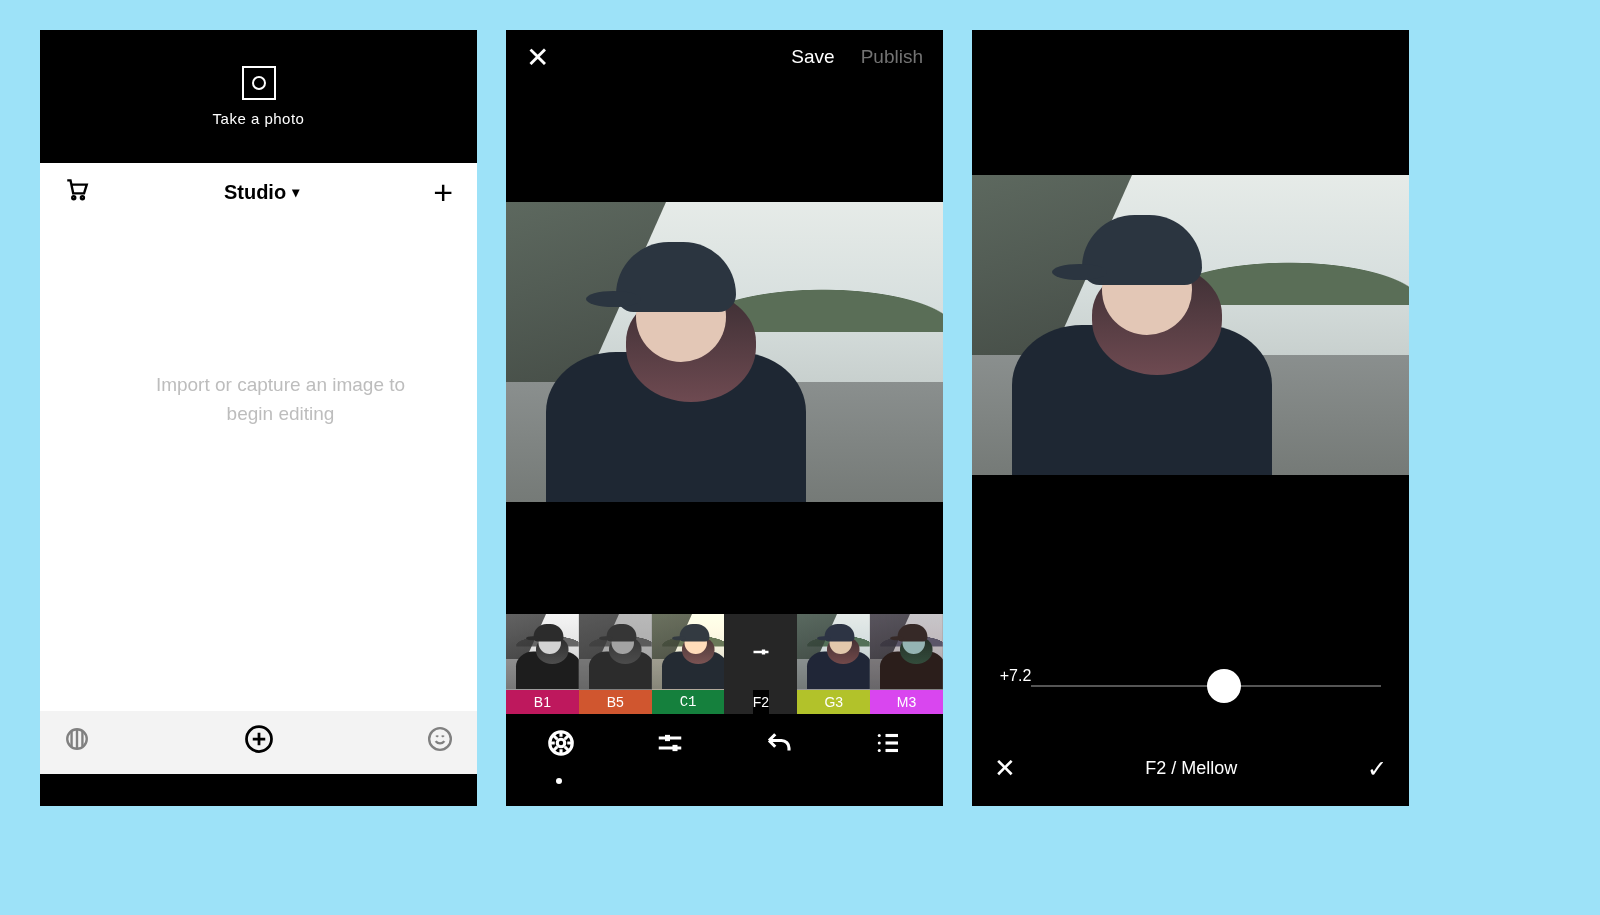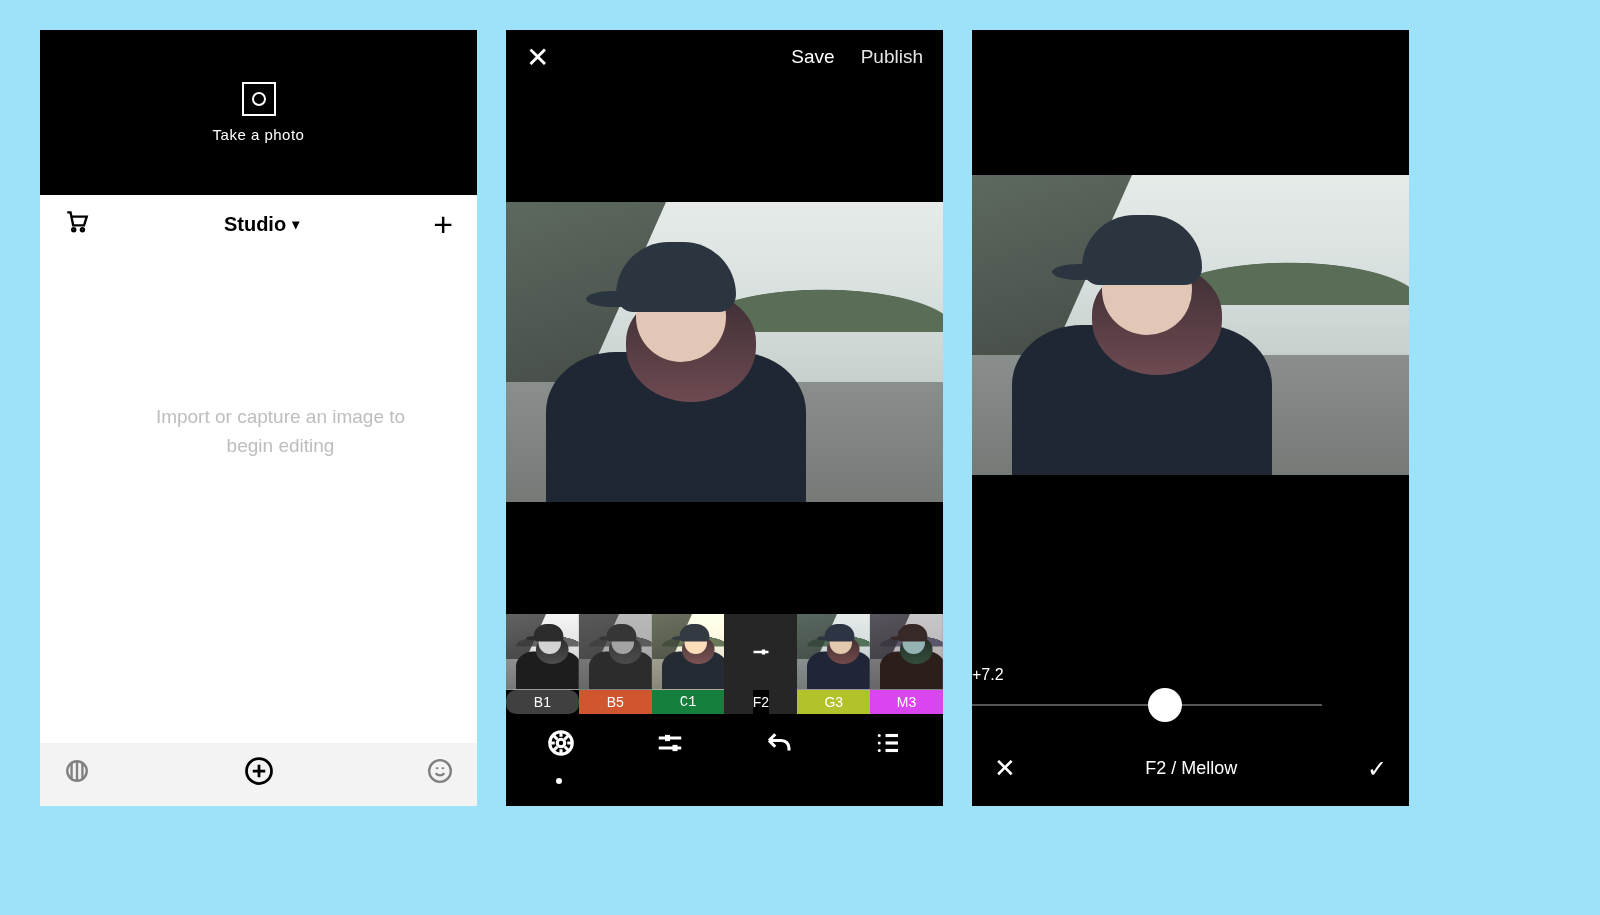--- a/index.html
+++ b/index.html
@@ -13,21 +13,21 @@
     position:absolute;
     width:437px;height:776px;
     background:#000;
     overflow:hidden;
   }
   .phone1{left:40px;top:30px;}
   .phone2{left:506px;top:30px;}
   .phone3{left:972px;top:30px;}
 
   
-  .p1-camera-bar{height:165px;background:#000;display:flex;flex-direction:column;align-items:center;justify-content:center;color:#fff;}
+  .p1-camera-bar{height:133px;background:#000;display:flex;flex-direction:column;align-items:center;justify-content:center;color:#fff;}
   .cam-box{width:30px;height:30px;border:2px solid #fff;display:flex;align-items:center;justify-content:center;margin-bottom:10px;}
   .cam-box::after{content:"";width:10px;height:10px;border:2px solid #fff;border-radius:50%;}
   .cam-label{font-size:15px;letter-spacing:.5px;}
   .p1-studio-bar{height:58px;background:#fff;display:flex;align-items:center;justify-content:space-between;padding:0 24px;gap:28px;}
   .cart-icon{font-size:26px;color:#000;}
   .plus-icon{font-size:34px;color:#000;font-weight:300;}
   .studio-title{font-size:20px;font-weight:600;color:#000;display:flex;align-items:center;gap:6px;}
   .studio-title .caret{font-size:14px;}
   .p1-body{background:#fff;height:490px;display:flex;align-items:flex-start;justify-content:center;text-align:center;padding-top:150px;box-sizing:border-box;padding-left:44px;}
   .p1-body-text{color:#bdbdbd;font-size:19px;line-height:1.5;max-width:300px;}
@@ -57,52 +57,52 @@
   .person .body{position:absolute;bottom:0;left:0;width:260px;height:150px;background:#1e2733;border-radius:70px 70px 0 0 /60px 60px 0 0;}
   .person .head{position:absolute;bottom:140px;left:90px;width:90px;height:90px;border-radius:50%;background:#e3c7b6;}
   .person .hair{position:absolute;bottom:100px;left:80px;width:130px;height:110px;border-radius:50% 50% 55% 55%;background:linear-gradient(180deg,#3d2f34 0%,#6e4a51 100%);}
   .person .cap{position:absolute;bottom:190px;left:70px;width:120px;height:70px;border-radius:60px 60px 20px 20px/60px 60px 20px 20px;background:#2b3540;}
   .person .brim{position:absolute;bottom:195px;left:40px;width:55px;height:16px;border-radius:50%;background:#2b3540;}
 
   
   .p2-topbar{height:54px;display:flex;align-items:center;justify-content:space-between;padding:0 20px;color:#fff;font-size:19px;}
   .p2-topbar .close{font-size:28px;cursor:pointer;}
   .p2-topbar .right{display:flex;gap:26px;}
-  .p2-topbar .publish{color:#e5e5e5;}
+  .p2-topbar .publish{color:#737373;}
   .p2-gap-top{height:118px;background:#000;}
   .p2-gap-mid{height:112px;background:#000;}
   .p2-filters{height:100px;display:flex;}
   .filter{flex:1;display:flex;flex-direction:column;}
   .filter .thumb{flex:1;background:#999;position:relative;overflow:hidden;}
   .filter .thumb.bw{filter:grayscale(1) contrast(1.1);}
   .filter .thumb.bw2{filter:grayscale(1) contrast(.85) brightness(.85);}
   .filter .thumb.warm{filter:sepia(.25) saturate(1.25) brightness(1.05);}
   .filter .thumb.g3{filter:hue-rotate(12deg) saturate(1.2);}
   .filter .thumb.m3{filter:hue-rotate(150deg) saturate(.9) brightness(.85);}
   .filter .thumb .mini{transform:scale(.25);transform-origin:top left;position:absolute;top:0;left:0;width:400%;height:400%;}
   .filter .label{height:24px;color:#fff;font-size:14px;display:flex;align-items:center;justify-content:center;}
-  .filter.b1 .label{background:#404040;border-radius:10px;}
+  .filter.b1 .label{background:#be185d;}
   .filter.b5 .label{background:#d0562f;}
   .filter.c1 .label{background:#15803d;font-family:Liberation Mono, monospace;}
   .filter.f2 .label{background:#000;}
   .filter.f2{background:#262626;display:flex;flex-direction:column;align-items:center;justify-content:center;}
   .filter.f2 .sliders-icon{flex:1;color:#fff;display:flex;align-items:center;justify-content:center;font-size:22px;}
   .filter.g3 .label{background:#b2c22a;}
   .filter.m3 .label{background:#d946ef;}
   .p2-toolbar{height:64px;display:flex;align-items:center;justify-content:space-around;color:#fff;font-size:26px;}
   .p2-indicator{height:28px;display:flex;align-items:flex-start;padding-left:50px;}
   .p2-indicator .dot{width:6px;height:6px;border-radius:50%;background:#fff;}
 
   
   .tool-btn svg{width:30px;height:30px;stroke:#fff;fill:none;stroke-width:2.5;}
 
   
   .p3-gap-top{height:145px;}
   .p3-gap-mid{height:166px;}
-  .p3-slider-area{height:90px;display:flex;flex-direction:column;align-items:flex-start;justify-content:center;color:#fff;position:relative;}
+  .p3-slider-area{height:90px;display:flex;flex-direction:row;align-items:center;justify-content:center;color:#fff;position:relative;}
   .slider-value{font-size:16px;margin-bottom:20px;}
   .slider-track{position:relative;width:350px;height:2px;background:#555;}
   .slider-knob{position:absolute;top:50%;transform:translate(-50%,-50%);width:34px;height:34px;border-radius:50%;background:#fff;}
   .p3-bottom{height:75px;display:flex;align-items:center;justify-content:space-between;padding:0 22px;color:#fff;font-size:18px;}
   .p3-bottom .x{font-size:26px;}
   .p3-bottom .chk{font-size:24px;}
 
   .clickable{cursor:pointer;}
 </style>
 </head>

